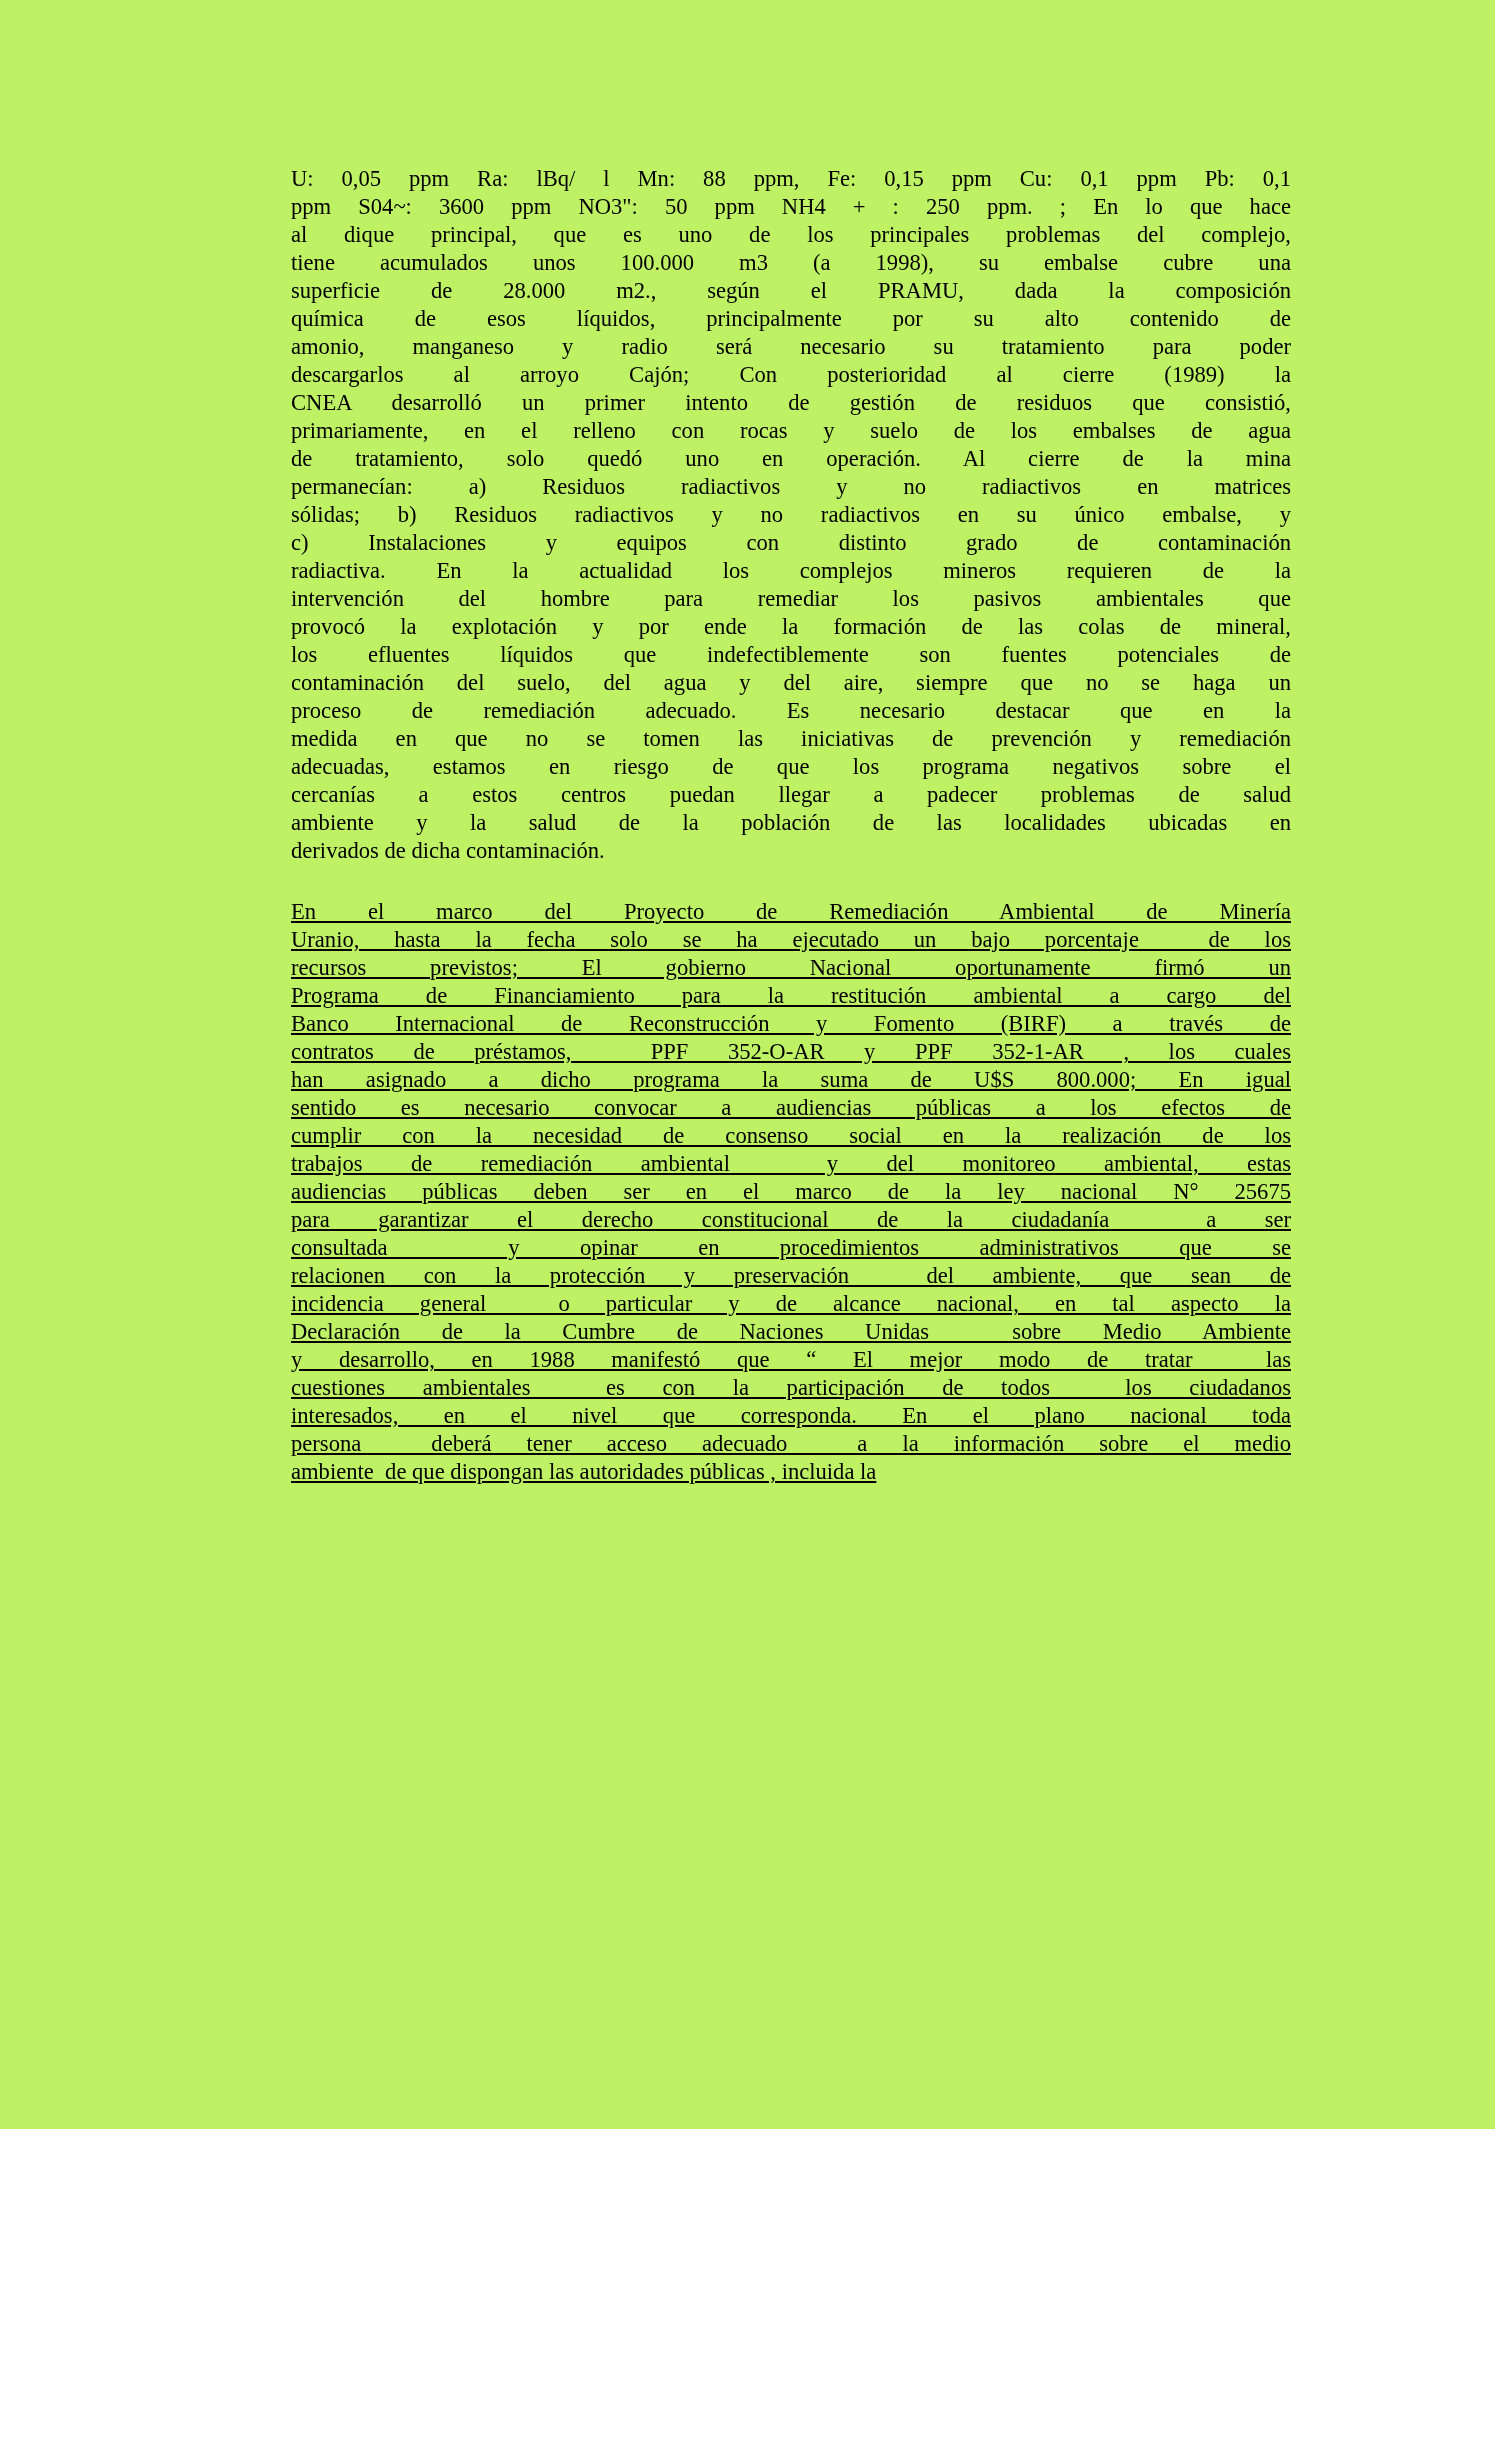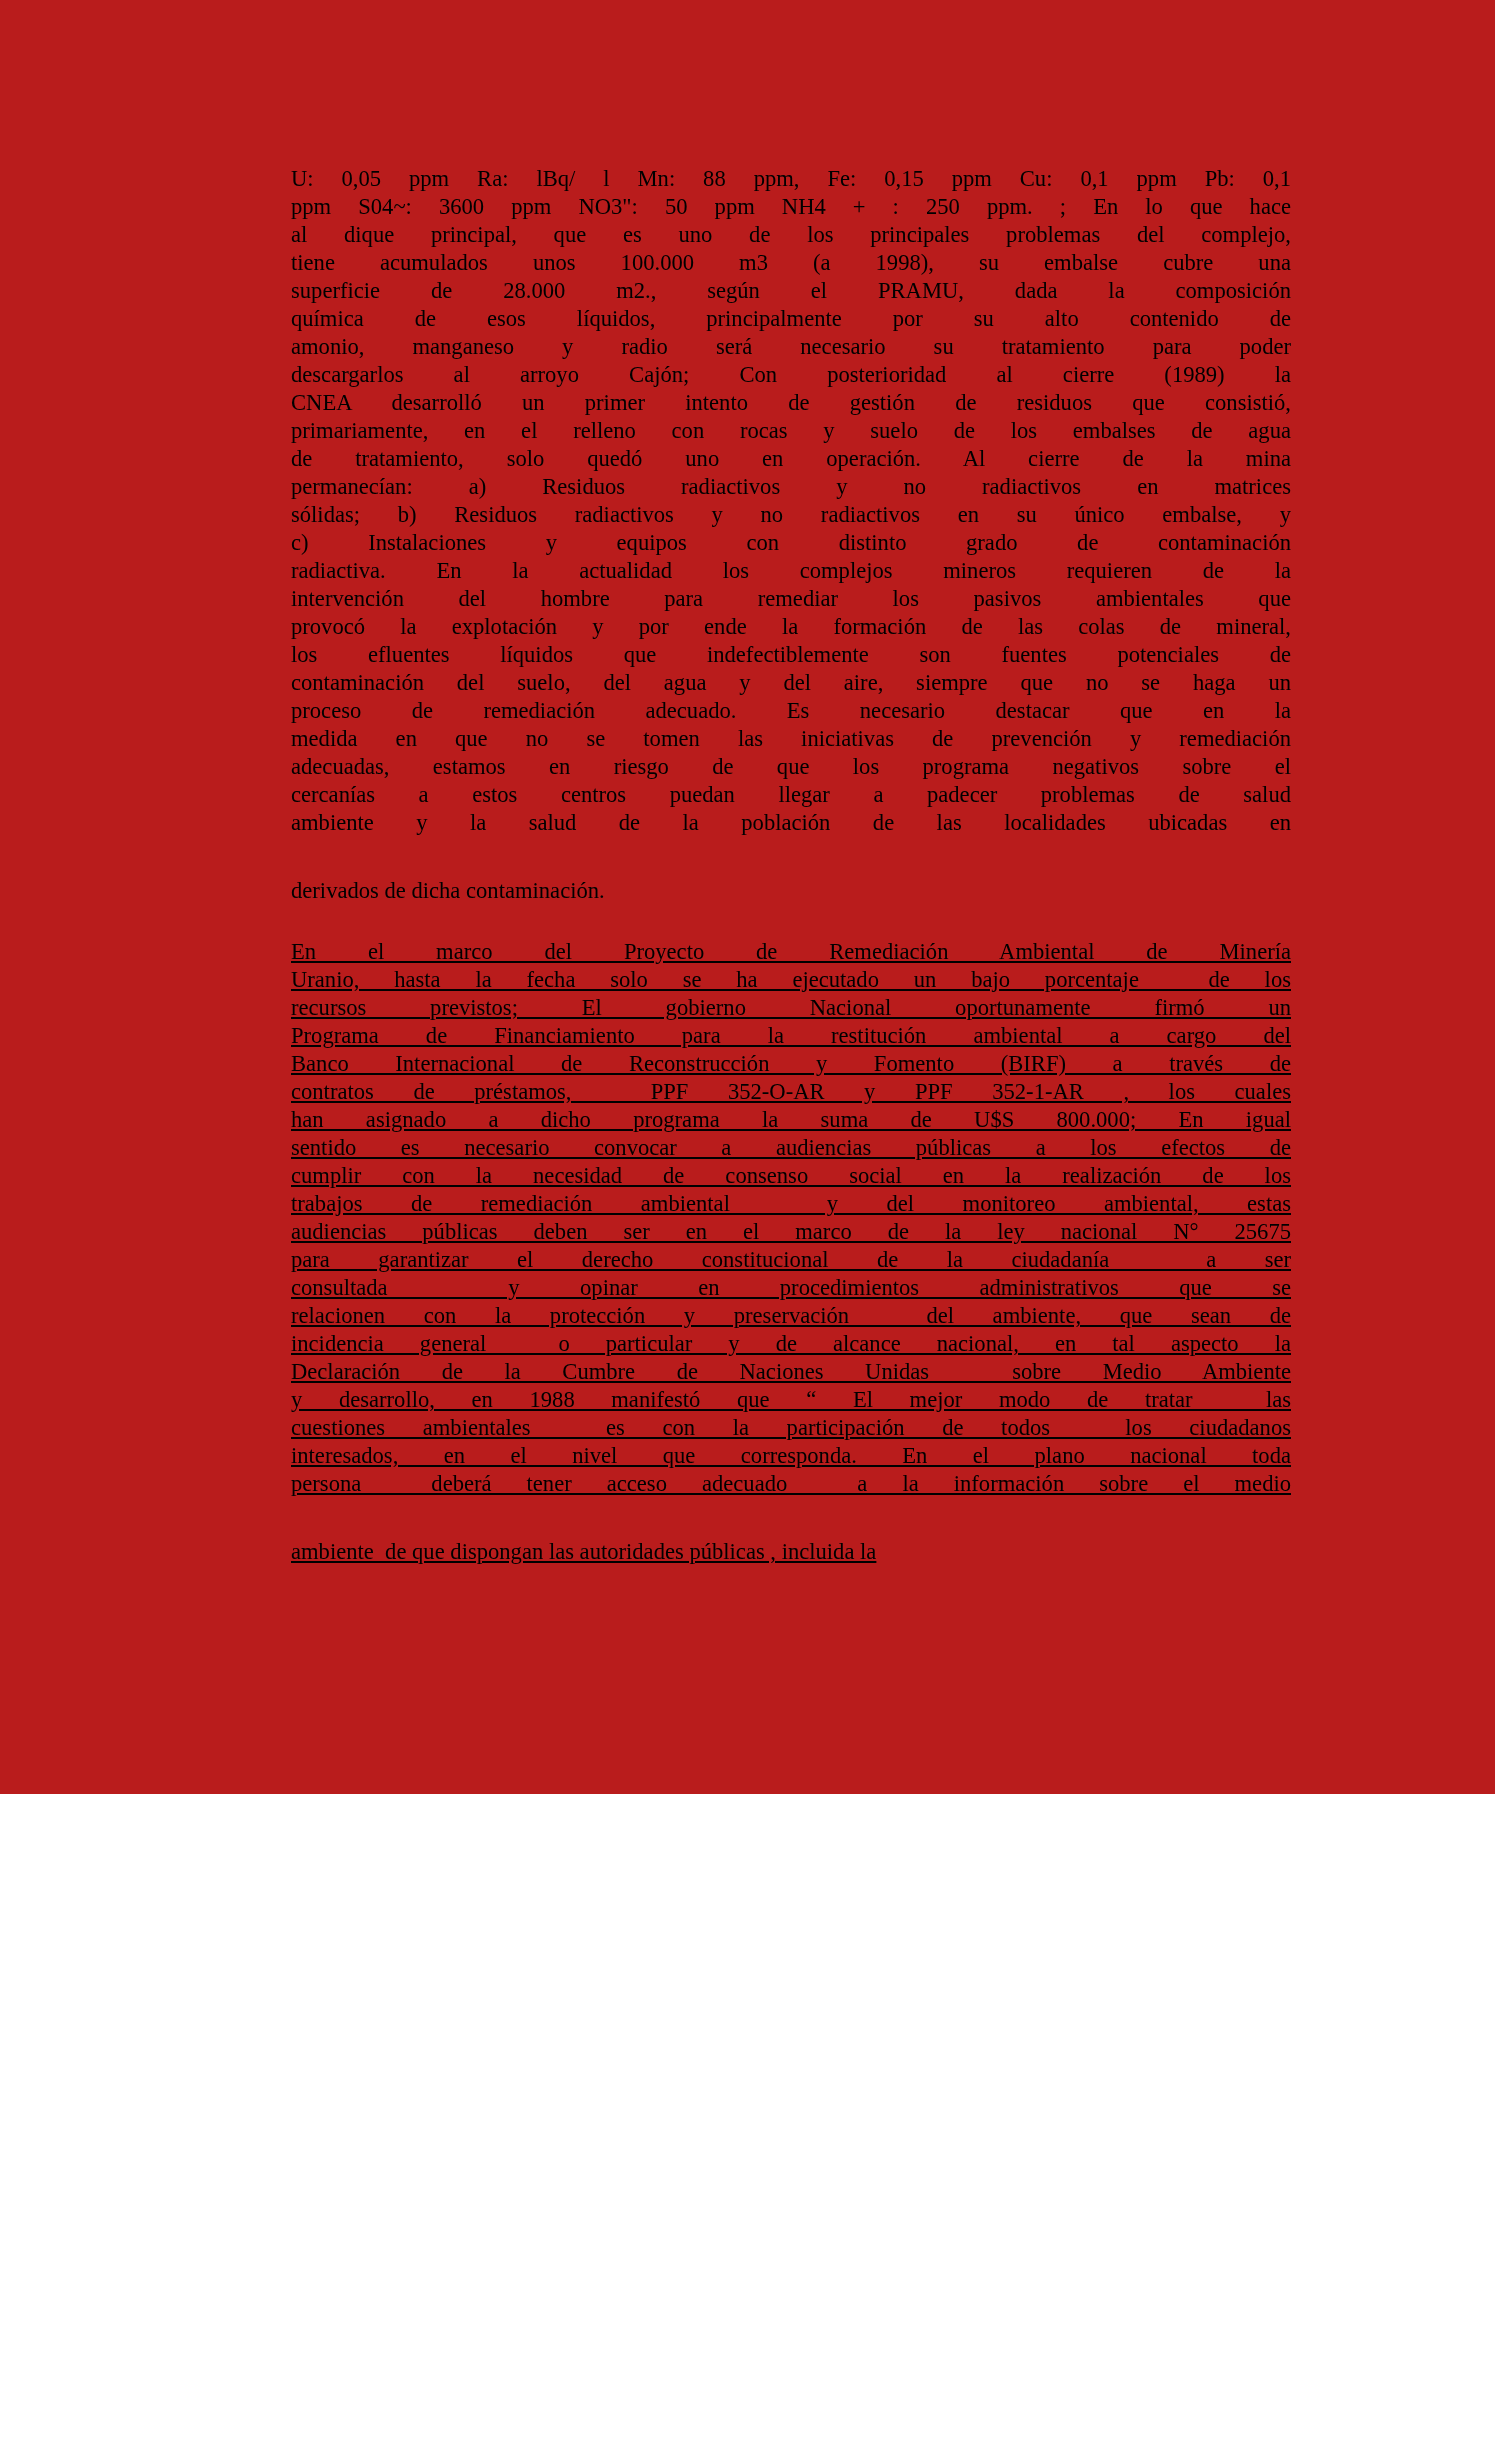--- a/index.html
+++ b/index.html
@@ -16,22 +16,22 @@
     font-family: "Liberation Serif", "DejaVu Serif", serif;
     color: #000000;
     -webkit-font-smoothing: antialiased;
   }
 
   .page {
     position: absolute;
     left: 0;
     top: 0;
     width: 1495px;
-    height: 1794px;
-    background: #b91c1c;
+    height: 2129px;
+    background: #bef264;
   }
 
   .text-column {
     position: absolute;
     left: 291px;
     top: 165px;
     width: 1000px;
   }
 
   .paragraph {
@@ -53,21 +53,20 @@
     text-align-last: justify;
     white-space: pre-wrap;
     letter-spacing: 0;
     word-spacing: 0;
   }
 
   
   .line.last {
     text-align: left;
     text-align-last: left;
-    margin-top: 40px;
   }
 </style>
 </head>
 <body style="background: rgb(255, 255, 255); color: rgb(0, 0, 0);">
 
 <div class="page">
   <div class="text-column">
 
   <div class="paragraph">
         <span class="line">U: 0,05 ppm Ra: lBq/ l Mn: 88 ppm, Fe: 0,15 ppm Cu: 0,1 ppm Pb: 0,1</span>

